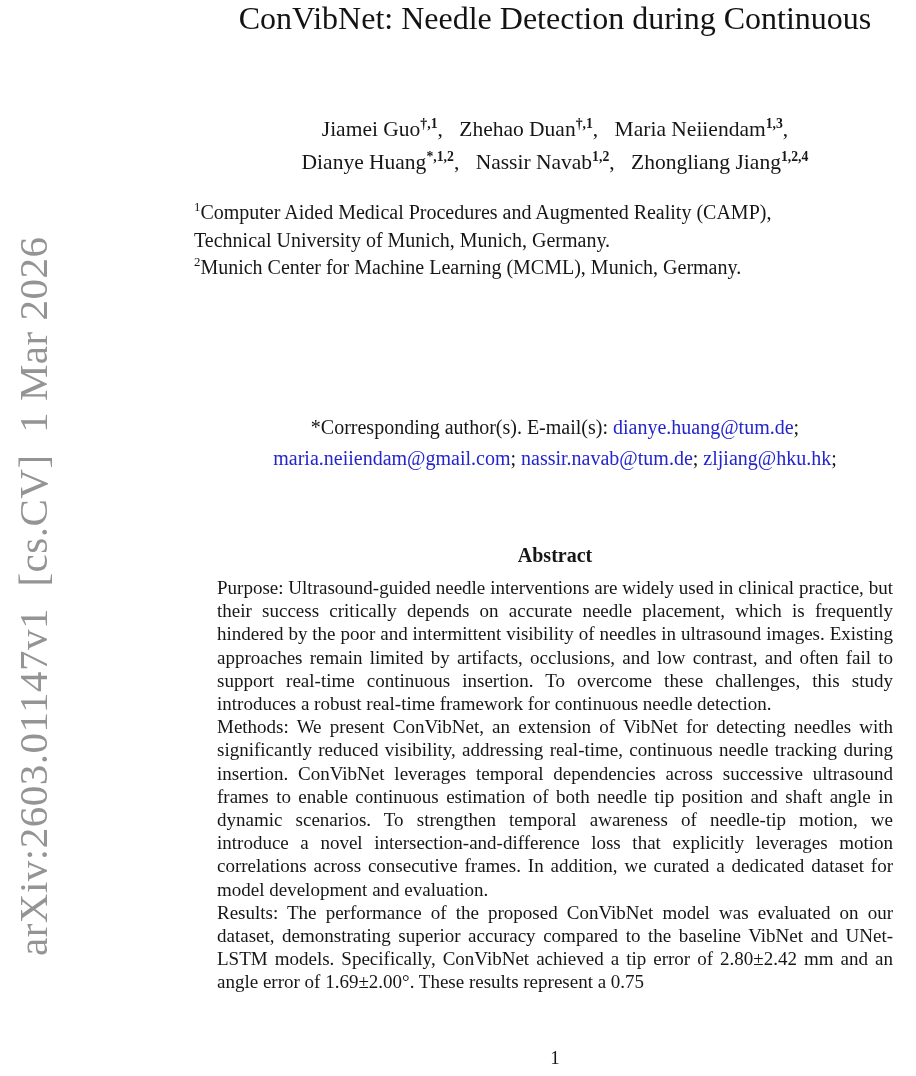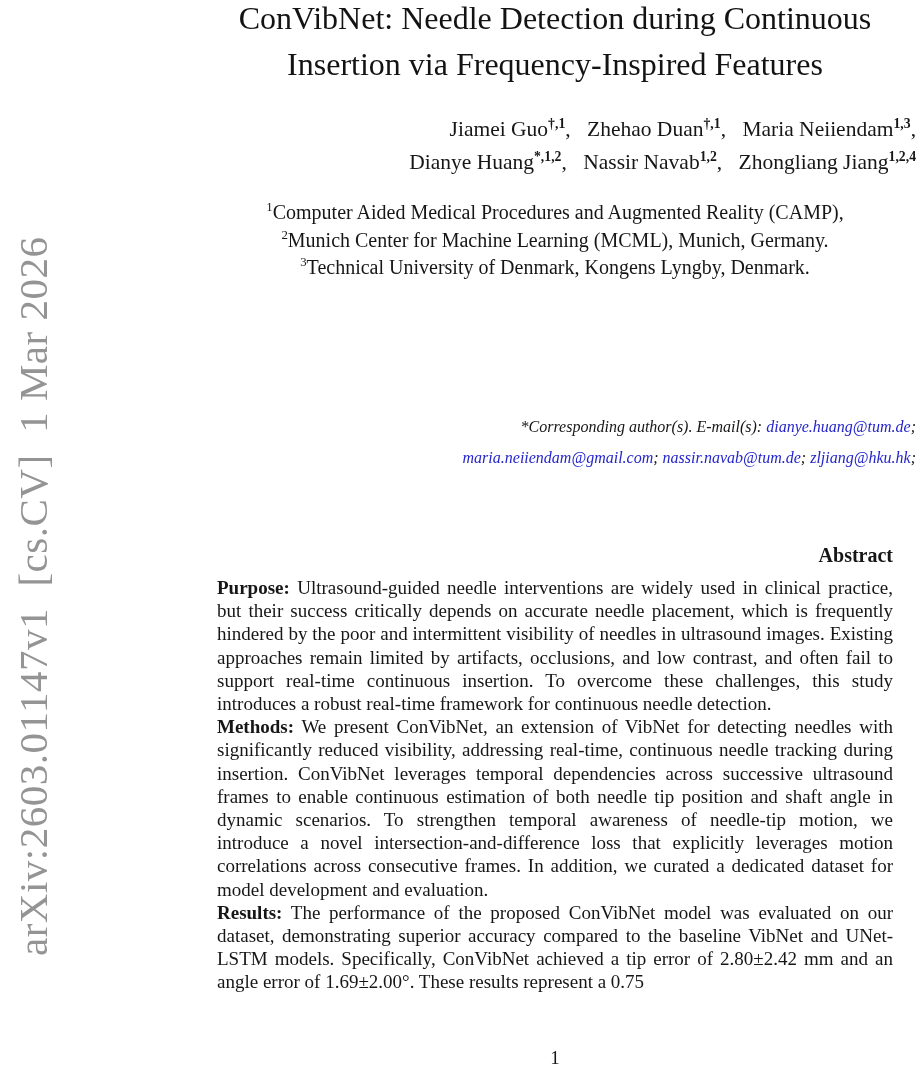--- a/index.html
+++ b/index.html
@@ -50,119 +50,116 @@
     font-weight: normal;
     margin: 0;
     color: #131313;
   }
 
   .authors {
     position: absolute;
     top: 113px;
     left: 0;
     width: 100%;
-    text-align: right;
+    text-align: center;
     font-size: 21.5px;
     line-height: 33px;
     color: #161616;
   }
   .author + .author { margin-left: 11px; }
   sup {
     font-size: 64%;
     line-height: 0;
     vertical-align: super;
   }
   .bsup { font-weight: bold; }
 
   .affiliations {
     position: absolute;
     top: 199px;
     left: 0;
     width: 100%;
-    text-align: center;
     font-size: 20px;
     line-height: 27.5px;
   }
 
   .contact {
     position: absolute;
     top: 412px;
     left: 0;
     width: 100%;
-    text-align: right;
-    font-size: 16px;
+    text-align: center;
+    font-size: 20px;
     line-height: 30.5px;
-    font-style: italic;
   }
   .email-link {
     color: #2424cc;
     text-decoration: none;
     cursor: pointer;
   }
 
   .abstract {
     position: absolute;
     top: 543px;
     left: 23px;
     width: 676px;
   }
   .abstract-heading {
-    text-align: right;
+    text-align: center;
     font-weight: bold;
     font-size: 20px;
     line-height: 24px;
     margin: 0 0 9px 0;
   }
   .abstract p {
     margin: 0;
     font-size: 19px;
     line-height: 23.2px;
     text-align: justify;
   }
-  .para-label { font-weight: bold; }
+  .para-label { font-weight: normal; }
 
   .footer {
     position: absolute;
     top: 1046px;
     left: 0;
     width: 100%;
     text-align: center;
     font-size: 19px;
     line-height: 23px;
   }
 </style>
 </head>
 <body>
 
 <div class="watermark">arXiv:2603.01147v1  [cs.CV]  1 Mar 2026</div>
 
 <div class="content">
 
   <h1 class="title">
     <div>ConVibNet: Needle Detection during Continuous</div>
-    <div>Insertion via Frequency-Inspired Features</div>
   </h1>
 
   <div class="authors">
     <div>
       <span class="author"><span>Jiamei Guo</span><sup class="bsup">†,1</sup><span>,</span></span>
       <span class="author"><span>Zhehao Duan</span><sup class="bsup">†,1</sup><span>,</span></span>
       <span class="author"><span>Maria Neiiendam</span><sup class="bsup">1,3</sup><span>,</span></span>
     </div>
     <div>
       <span class="author"><span>Dianye Huang</span><sup class="bsup">*,1,2</sup><span>,</span></span>
       <span class="author"><span>Nassir Navab</span><sup class="bsup">1,2</sup><span>,</span></span>
       <span class="author"><span>Zhongliang Jiang</span><sup class="bsup">1,2,4</sup><span></span></span>
     </div>
   </div>
 
   <div class="affiliations">
     <div><sup>1</sup><span>Computer Aided Medical Procedures and Augmented Reality (CAMP),</span></div>
+    <div><sup></sup><span>Technical University of Munich, Munich, Germany.</span></div>
     <div><sup>2</sup><span>Munich Center for Machine Learning (MCML), Munich, Germany.</span></div>
-    <div><sup>3</sup><span>Technical University of Denmark, Kongens Lyngby, Denmark.</span></div>
   </div>
 
   <div class="contact">
     <div><span>*Corresponding author(s). E-mail(s): </span><a class="email-link">dianye.huang@tum.de</a><span>;</span></div>
     <div><a class="email-link">maria.neiiendam@gmail.com</a><span>; </span><a class="email-link">nassir.navab@tum.de</a><span>; </span><a class="email-link">zljiang@hku.hk</a><span>;</span></div>
   </div>
 
   <div class="abstract">
     <div class="abstract-heading">Abstract</div>
     <p><span class="para-label">Purpose:</span><span> Ultrasound-guided needle interventions are widely used in clinical practice, but their success critically depends on accurate needle placement, which is frequently hindered by the poor and intermittent visibility of needles in ultrasound images. Existing approaches remain limited by artifacts, occlusions, and low contrast, and often fail to support real-time continuous insertion. To overcome these challenges, this study introduces a robust real-time framework for continuous needle detection.</span></p>

